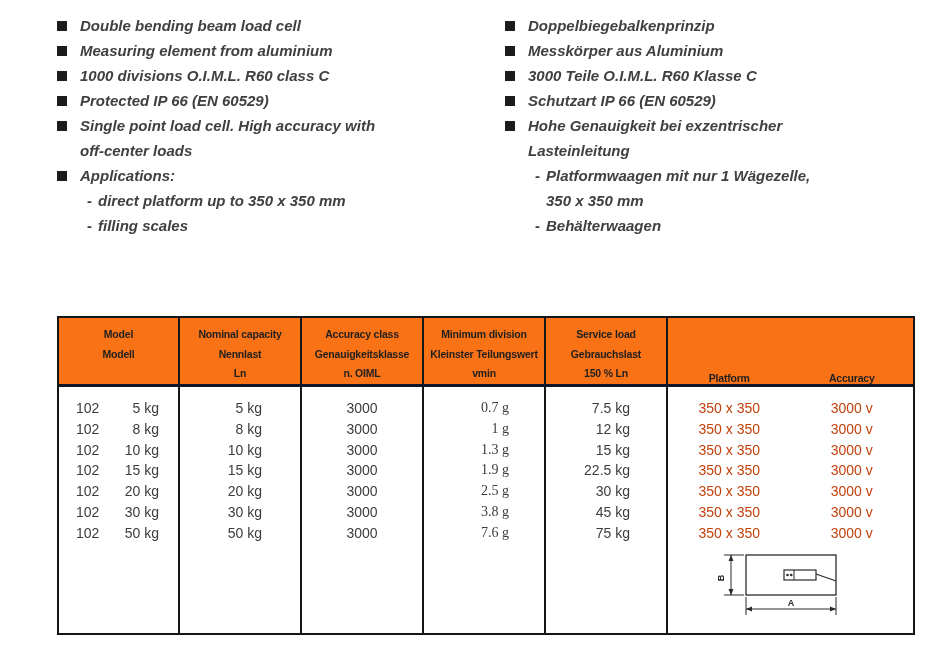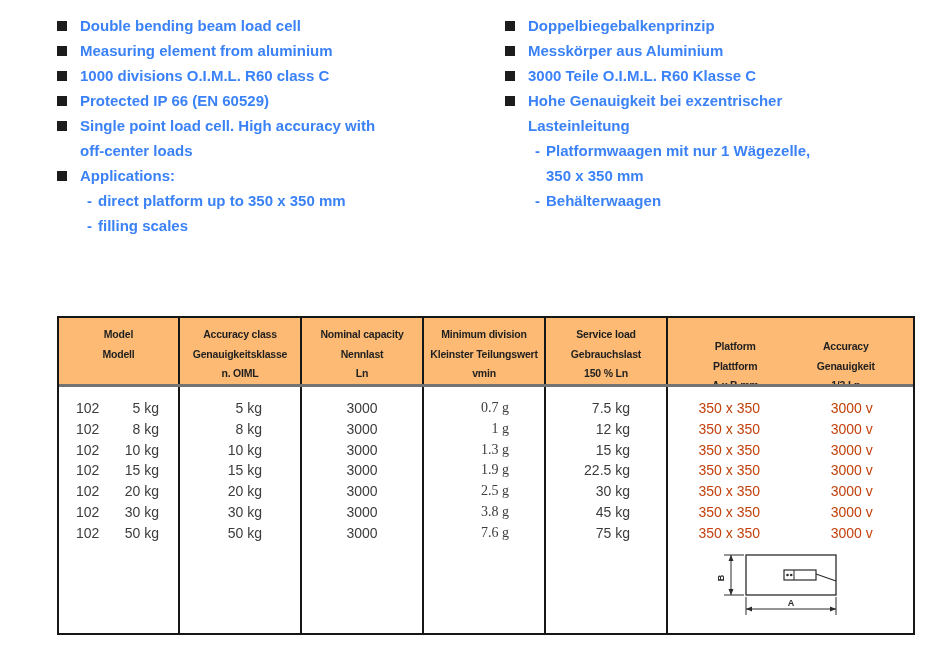--- a/index.html
+++ b/index.html
@@ -8,44 +8,44 @@
     background:#ffffff;
     font-family:"Liberation Sans", sans-serif;
     overflow:hidden;
   }
   .page{position:relative;width:943px;height:649px;background:#ffffff;}
 
   
   .feature-list{position:absolute;top:13px;width:430px;}
   .list-en{left:57px;}
   .list-de{left:505px;}
-  .f-item{display:flex;font-size:15px;font-weight:bold;color:#3b82f6;line-height:25px;}
+  .f-item{display:flex;font-size:15px;font-weight:bold;color:#404040;line-height:25px;font-style:italic;}
   .f-marker{width:23px;flex:none;position:relative;}
   .f-square{position:absolute;left:0;top:8px;width:9.5px;height:9.5px;background:#1c1c1c;}
   .f-item-sub{padding-left:30px;}
   .f-dash{width:11px;flex:none;}
   .f-text div{white-space:nowrap;}
 
   
   .spec-table{
     position:absolute;left:57px;top:316px;width:858px;height:319px;
     border:2px solid #161616;background:#ffffff;
     display:flex;flex-direction:column;box-sizing:border-box;
   }
   .t-head{
-    flex:none;height:66px;background:#fdba74;border-bottom:3px solid #737373;
+    flex:none;height:66px;background:#f97316;border-bottom:3px solid #0f172a;
     display:grid;grid-template-columns:121px 122px 122px 122px 122px 1fr;
   }
   .th{
     border-right:2px solid #161616;text-align:center;
     font-size:10.5px;font-weight:bold;color:#1f1f1f;
     line-height:19.5px;padding-top:7px;letter-spacing:-0.2px;
     overflow:hidden;white-space:nowrap;
   }
-  .th-combined{border-right:none;display:grid;grid-template-columns:1fr 1fr;padding:12px;}
+  .th-combined{border-right:none;display:grid;grid-template-columns:1fr 1fr;padding:0;margin-top:44px;}
   .th-sub{text-align:center;font-size:10.5px;font-weight:bold;color:#1f1f1f;line-height:19.5px;padding-top:7px;}
   .t-body{
     flex:1;display:grid;grid-template-columns:121px 122px 122px 122px 122px 1fr;
     position:relative;
   }
   .t-col{
     border-right:2px solid #161616;
     font-size:14px;color:#3c3c3c;line-height:20.8px;padding-top:11px;
     box-sizing:border-box;
   }
@@ -152,20 +152,23 @@
           <span class="f-square"></span>
         </span>
       <span class="f-text">
           <div>3000 Teile O.I.M.L. R60 Klasse C</div>
         </span>
     </div>
     <div class="f-item">
       <span class="f-marker">
           <span class="f-square"></span>
         </span>
+      <span class="f-text">
+          <div>Schutzart IP 66 (EN 60529)</div>
+        </span>
     </div>
     <div class="f-item">
       <span class="f-marker">
           <span class="f-square"></span>
         </span>
       <span class="f-text">
         <div>Hohe Genauigkeit bei exzentrischer</div>
         <div>Lasteinleitung</div>
       </span>
     </div>
@@ -186,28 +189,28 @@
 
   <div class="spec-table">
 
     <div class="t-head">
       <div class="th">
         <div>Model</div>
         <div>Modell</div>
         <div></div>
       </div>
       <div class="th">
+        <div>Nominal capacity</div>
+        <div>Nennlast</div>
+        <div>Ln</div>
+      </div>
+      <div class="th">
         <div>Accuracy class</div>
         <div>Genauigkeitsklasse</div>
         <div>n. OIML</div>
-      </div>
-      <div class="th">
-        <div>Nominal capacity</div>
-        <div>Nennlast</div>
-        <div>Ln</div>
       </div>
       <div class="th">
         <div>Minimum division</div>
         <div>Kleinster Teilungswert</div>
         <div>vmin</div>
       </div>
       <div class="th">
         <div>Service load</div>
         <div>Gebrauchslast</div>
         <div>150 % Ln</div>

